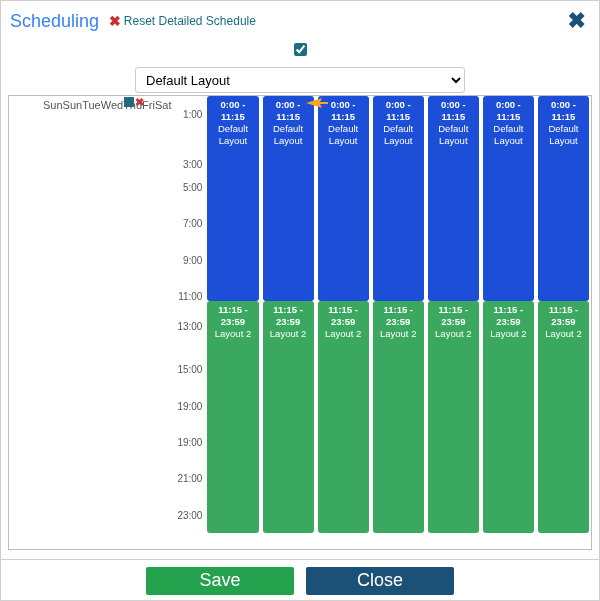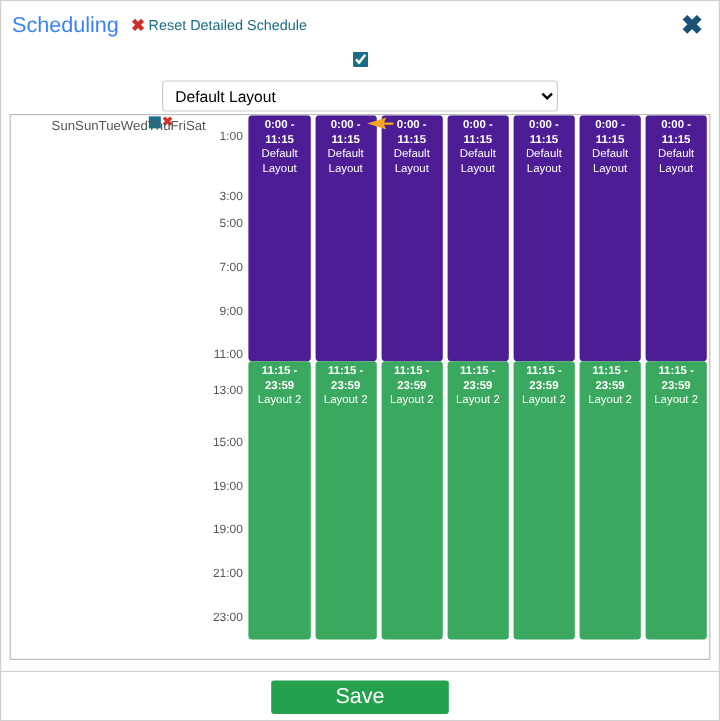--- a/index.html
+++ b/index.html
@@ -169,21 +169,21 @@
     left: 0; right: 0;
     border-radius: 3px;
     color: #fff;
     font-size: 9.5px;
     text-align: center;
     padding-top: 3px;
     line-height: 1.25;
     overflow: hidden;
   }
   .block .time-lbl { font-weight: bold; }
-  .blk-blue { background: #4c1d95; }
+  .blk-blue { background: #1d4ed8; }
   .blk-green { background: #3aa85e; }
 
   .footer {
     position: absolute;
     left: 0; right: 0;
     bottom: 0;
     height: 42px;
     border-top: 1px solid #d0d0d0;
     display: flex;
     align-items: center;
@@ -356,15 +356,16 @@
             <div class="time-lbl">11:15 - 23:59</div>
             <div>Layout 2</div>
           </div>
         </div>
       </div>
   </div>
 </div>
 
 <div class="footer">
   <button class="btn btn-save">Save</button>
+  <button class="btn btn-close">Close</button>
 </div>
 
 <div class="outer-border"></div>
 
 </body></html>

